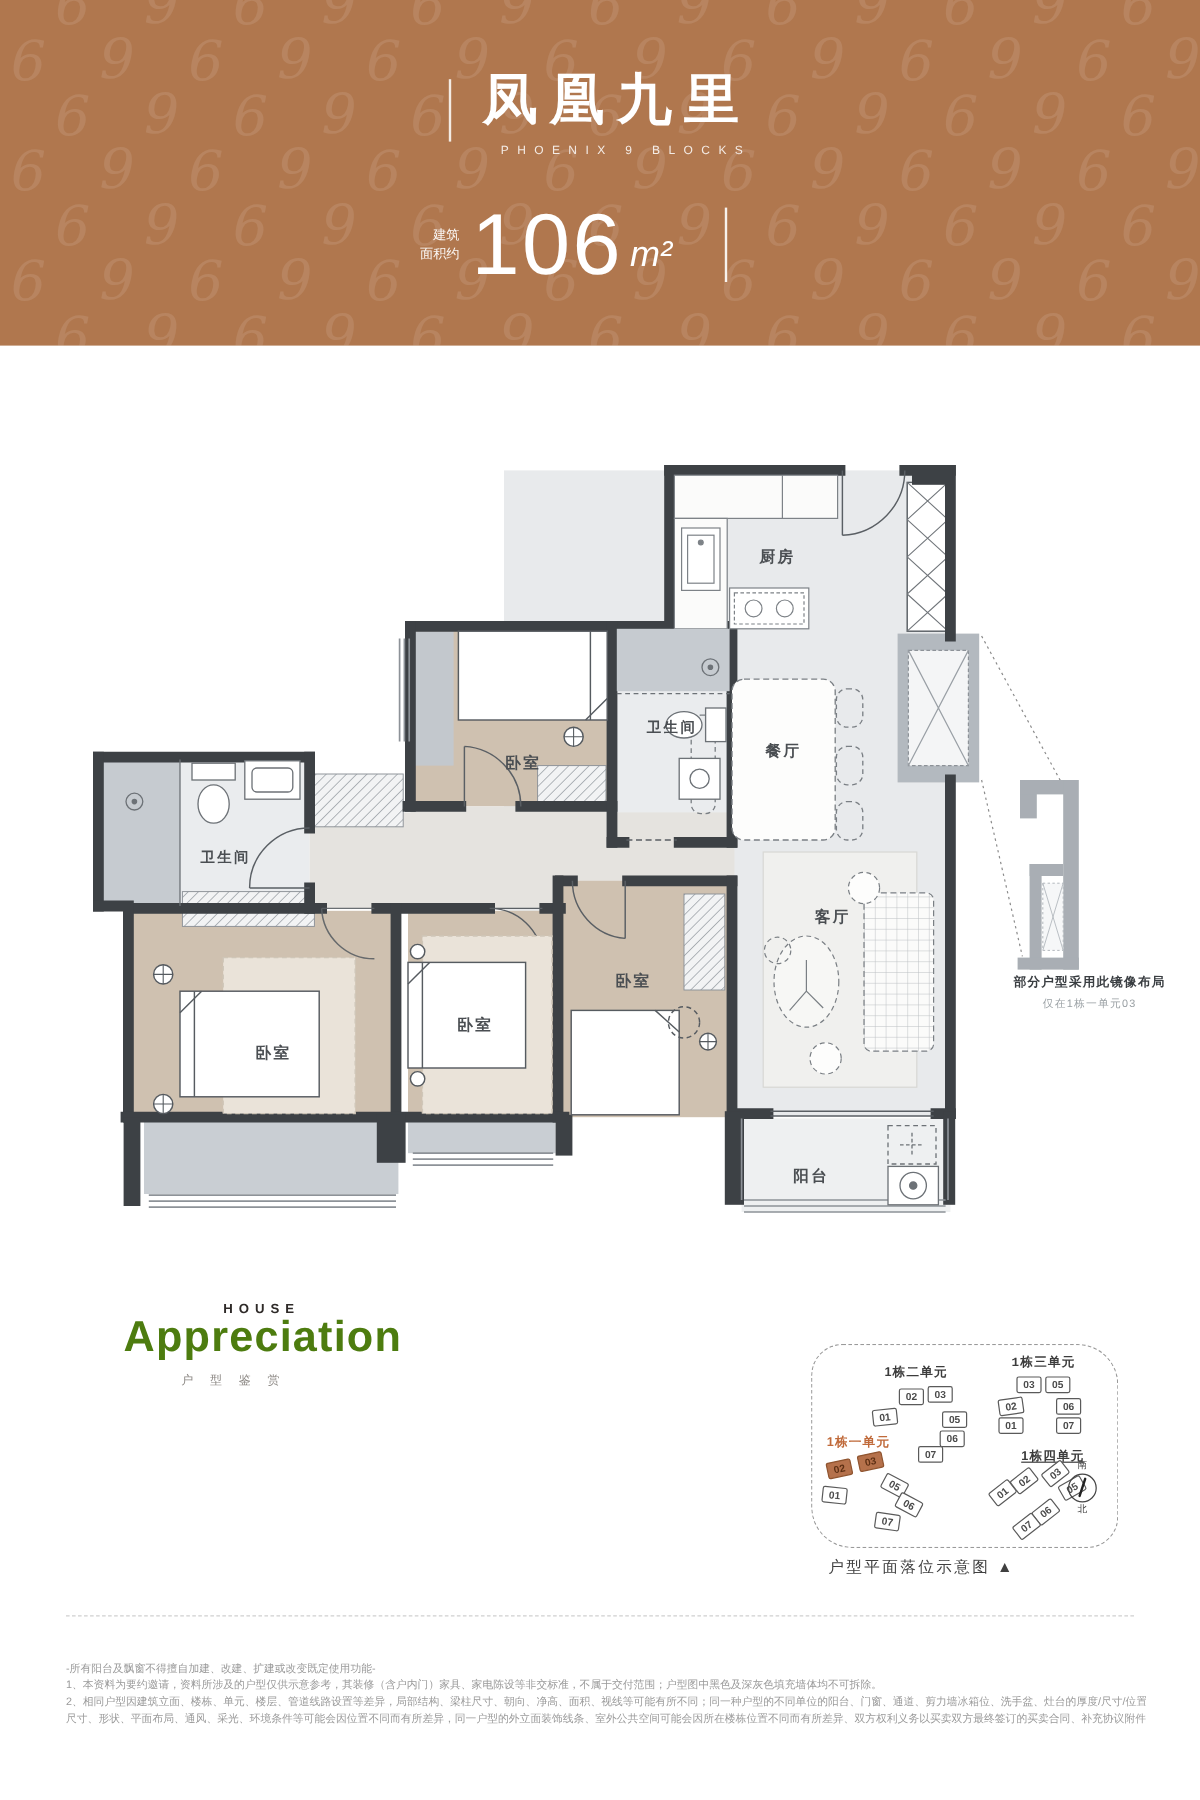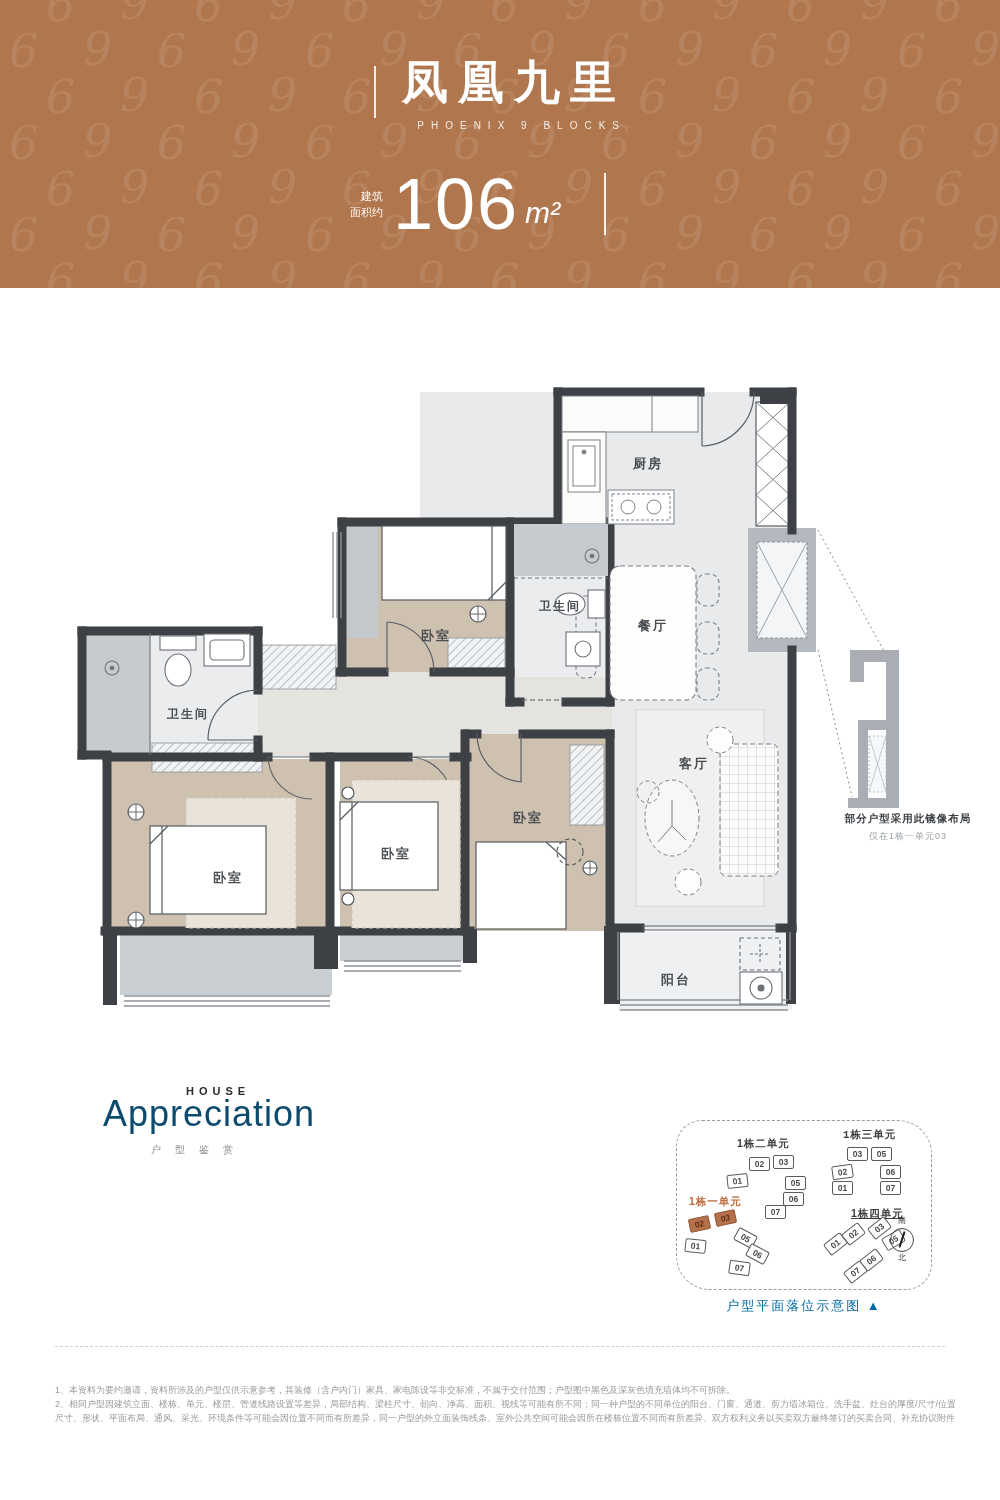--- a/index.html
+++ b/index.html
@@ -27,42 +27,42 @@
 
   
   .plan-svg{position:absolute;left:55px;top:372px;}
   .mirror-note{position:absolute;left:833px;top:812px;width:150px;text-align:center;}
   .mirror-title{font-size:10.5px;font-weight:bold;color:#3a3e42;letter-spacing:1px;}
   .mirror-sub{font-size:9px;color:#9aa0a4;margin-top:4px;letter-spacing:1px;}
 
   
   .appr{position:absolute;left:103px;top:1085px;width:260px;}
   .appr-eyebrow{font-size:11px;font-weight:bold;letter-spacing:5px;color:#2e2a28;text-align:center;width:150px;margin-left:40px;}
-  .appr-title{font-size:36px;color:#0c4a6e;letter-spacing:1px;margin-top:-4px;}
+  .appr-title{font-size:36px;color:#4d7c0f;letter-spacing:1px;margin-top:-4px;font-weight:bold;}
   .appr-sub{font-size:10px;color:#8b8783;letter-spacing:14px;margin-top:8px;margin-left:48px;}
   .bullets{position:absolute;left:80px;top:1188px;}
   .bullet{display:flex;align-items:center;margin-bottom:33px;}
   .bullet-dot{width:7px;height:7px;border-radius:50%;margin-right:14px;flex:none;}
   .bullet-text{font-size:15px;color:#3c3a38;letter-spacing:1px;}
 
   
   .siteplan{position:absolute;left:676px;top:1120px;width:256px;height:170px;
     border:1.5px dashed #9a9a9a;border-radius:26px 34px 26px 34px;}
   .siteplan-canvas{position:absolute;inset:0;}
   .cluster-name{position:absolute;font-size:10.5px;font-weight:bold;color:#3c3c3c;letter-spacing:1px;white-space:nowrap;}
   .cluster-name.accent{color:#c06a3a;}
   .unit{position:absolute;width:21px;height:14px;border:1.2px solid #5a5a5a;background:#fff;border-radius:2px;
     font-size:8.5px;font-weight:bold;color:#4a4a4a;display:flex;align-items:center;justify-content:center;}
   .unit.hl{background:#b5714b;border-color:#8f542f;color:#5e3014;}
   .compass{position:absolute;right:14px;bottom:26px;width:30px;text-align:center;}
   .compass-s,.compass-n{font-size:8px;color:#444;line-height:1.1;}
   .compass-circle{width:24px;height:24px;border:1.5px solid #444;border-radius:50%;margin:2px auto;position:relative;}
   .compass-needle{position:absolute;left:10px;top:2px;width:2px;height:17px;background:#222;transform:rotate(18deg);border-radius:1px;}
-  .siteplan-caption{position:absolute;left:676px;top:1297px;width:256px;text-align:center;
-    font-size:13px;color:#0369a1;letter-spacing:2px;}
+  .siteplan-caption{position:absolute;left:640px;top:1297px;width:256px;text-align:center;
+    font-size:13px;color:#404040;letter-spacing:2px;}
 
   
   .sep-dashed{position:absolute;left:55px;top:1346px;width:890px;border-top:1.5px dashed #cfcfcf;}
   .disclaimer{position:absolute;left:55px;top:1384px;width:900px;}
   .disclaimer div{font-size:9px;color:#9a9a9a;line-height:1.55;white-space:nowrap;overflow:hidden;}
 </style>
 </head>
 <body>
 
 <div id="page">
@@ -450,18 +450,19 @@
       <div class="compass-circle">
         <div class="compass-needle"></div>
       </div>
       <div class="compass-n">北</div>
     </div>
   </div>
   <div class="siteplan-caption">户型平面落位示意图 ▲</div>
 
   <div class="sep-dashed"></div>
   <div class="disclaimer">
+    <div>-所有阳台及飘窗不得擅自加建、改建、扩建或改变既定使用功能-</div>
     <div>1、本资料为要约邀请，资料所涉及的户型仅供示意参考，其装修（含户内门）家具、家电陈设等非交标准，不属于交付范围；户型图中黑色及深灰色填充墙体均不可拆除。</div>
     <div>2、相同户型因建筑立面、楼栋、单元、楼层、管道线路设置等差异，局部结构、梁柱尺寸、朝向、净高、面积、视线等可能有所不同；同一种户型的不同单位的阳台、门窗、通道、剪力墙冰箱位、洗手盆、灶台的厚度/尺寸/位置等可能不同、每一单位的结构面积、</div>
     <div>尺寸、形状、平面布局、通风、采光、环境条件等可能会因位置不同而有所差异，同一户型的外立面装饰线条、室外公共空间可能会因所在楼栋位置不同而有所差异、双方权利义务以买卖双方最终签订的买卖合同、补充协议附件等书面文件及实际交付为准。</div>
   </div>
 
 </div>
 
 </body></html>

